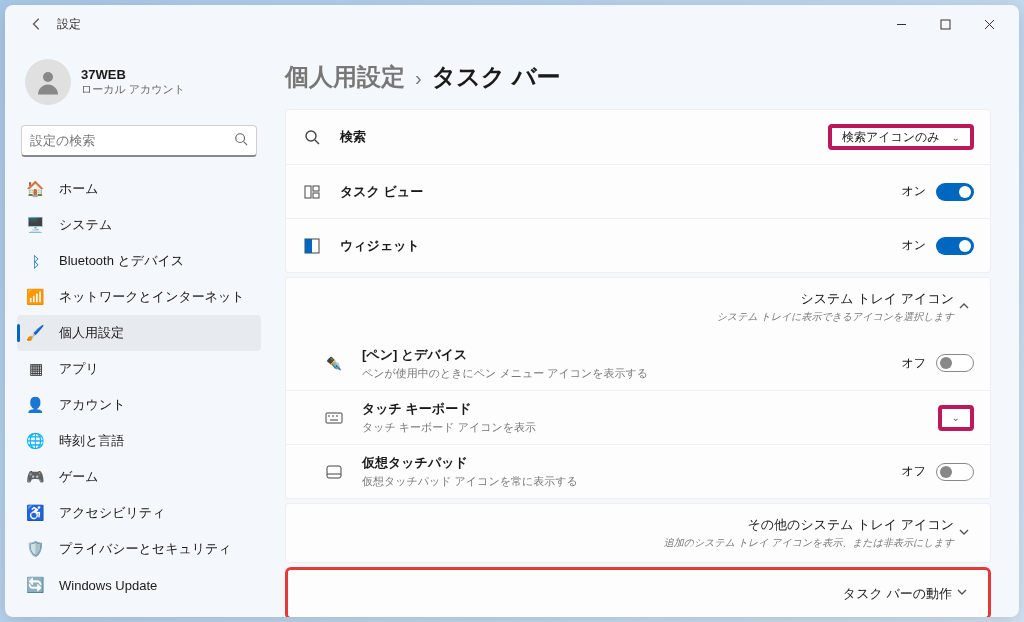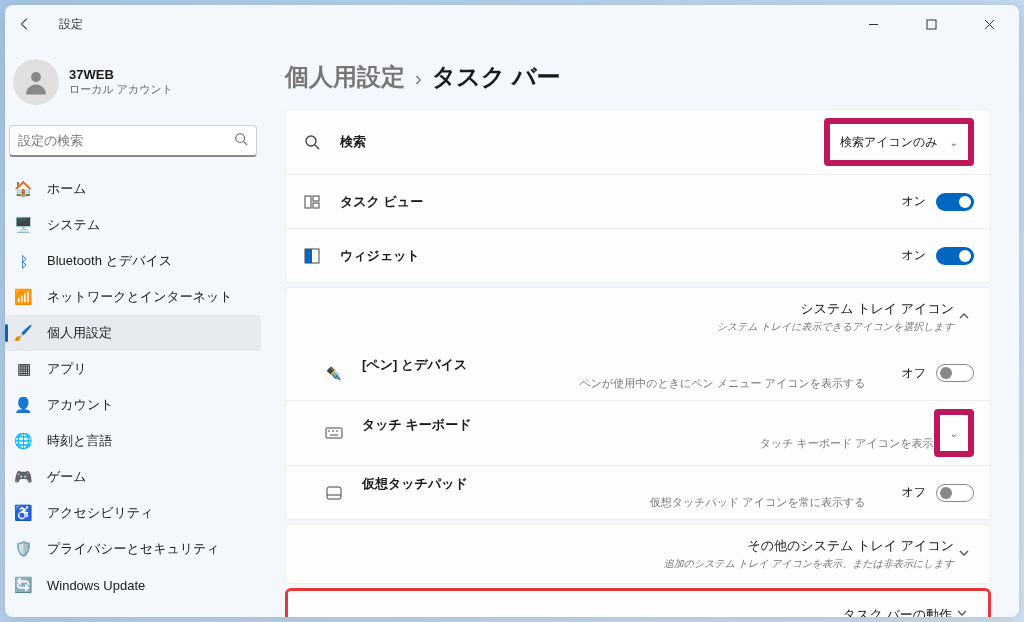--- a/index.html
+++ b/index.html
@@ -1,24 +1,24 @@
 <!DOCTYPE html>
 <html><head>
 <meta charset="utf-8">
 <style>
 * { box-sizing: border-box; margin: 0; padding: 0; }
 body { font-family: "Yu Gothic UI", "Segoe UI", sans-serif; font-size: 13px; color: #1a1a1a; background: linear-gradient(135deg, #a8c8e8 0%, #d4e4f4 100%); width: 1024px; height: 622px; overflow: hidden; display:flex; align-items:center; justify-content:center; }
 .window { width: 1014px; height: 612px; background: #f4f7fb; border-radius: 8px; box-shadow: 0 4px 20px rgba(0,0,0,0.15); display: flex; flex-direction: column; overflow: hidden; }
-.titlebar { height: 38px; display: flex; align-items: center; padding: 0 8px 0 8px; gap: 14px; }
+.titlebar { height: 38px; display: flex; align-items: center; padding: 0 8px 0 20px; }
 .titlebar .back { width: 24px; height: 24px; display: flex; align-items: center; justify-content: center; color: #666; margin-right: 8px; cursor: pointer; }
 .titlebar .title { font-size: 12px; color: #333; }
 .titlebar .spacer { flex: 1; }
 .titlebar .winbtn { width: 44px; height: 30px; display: flex; align-items: center; justify-content: center; color: #333; cursor: pointer; }
 .body { flex: 1; display: flex; overflow: hidden; }
-.sidebar { width: 268px; padding: 8px 12px 8px 0; overflow-y: auto; }
+.sidebar { width: 268px; padding: 8px 12px 8px 12px; overflow-y: auto; }
 .account { display: flex; align-items: center; padding: 8px 8px 16px 8px; }
 .avatar { width: 46px; height: 46px; border-radius: 50%; background: #e0e0e0; display: flex; align-items: center; justify-content: center; margin-right: 10px; }
 .avatar svg { width: 30px; height: 30px; fill: #888; }
 .acct-name { font-size: 13px; font-weight: 600; }
 .acct-sub { font-size: 11px; color: #666; }
 .searchbox { display: flex; align-items: center; height: 32px; background: #fff; border: 1px solid #d0d0d0; border-bottom: 2px solid #888; border-radius: 4px; padding: 0 8px; margin: 4px 4px 14px 4px; }
 .searchbox input { flex: 1; border: none; outline: none; font-size: 13px; background: transparent; color: #666; }
 .searchbox .sicon { color: #666; }
 .navitem { display: flex; align-items: center; height: 36px; padding: 0 10px; border-radius: 4px; cursor: pointer; position: relative; }
 .navitem.active { background: rgba(0,0,0,0.05); }
@@ -29,23 +29,23 @@
 .breadcrumb { display: flex; align-items: baseline; margin-bottom: 16px; gap: 10px; }
 .breadcrumb .parent { font-size: 24px; font-weight: 600; color: #777; cursor: pointer; }
 .breadcrumb .sep { font-size: 20px; color: #777; }
 .breadcrumb .current { font-size: 24px; font-weight: 600; }
 .panel { background: #fdfdfe; border: 1px solid rgba(0,0,0,0.06); border-radius: 4px; margin-bottom: 4px; }
 .row { display: flex; align-items: center; min-height: 54px; padding: 8px 16px; }
 .row + .row { border-top: 1px solid rgba(0,0,0,0.05); }
 .row .ricon { width: 20px; margin-right: 18px; display: flex; align-items: center; justify-content: center; color: #444; }
 .row .rtext { flex: 1; }
 .row .rlabel { font-size: 13px; font-weight: bold; }
-.row .rsub { font-size: 11px; color: #777; margin-top: 2px; text-align: right; }
+.row .rsub { font-size: 11px; color: #777; margin-top: 2px; }
 .row .rctl { display: flex; align-items: center; gap: 10px; }
-.dropdown { height: 48px; background: #fff; border: 6px solid #be185d; border-radius: 4px; padding: 0 10px; display: flex; align-items: center; gap: 12px; font-size: 12px; cursor: pointer; }
+.dropdown { height: 26px; background: #fff; border: 4px solid #be185d; border-radius: 4px; padding: 0 10px; display: flex; align-items: center; gap: 12px; font-size: 12px; cursor: pointer; }
 .chev-down { color: #666; font-size: 10px; }
 .toggle { width: 38px; height: 18px; border-radius: 10px; position: relative; cursor: pointer; }
 .toggle.on { background: #0067c0; }
 .toggle.off { background: #fff; border: 1px solid #888; }
 .toggle .knob { position: absolute; width: 12px; height: 12px; border-radius: 50%; top: 3px; }
 .toggle.on .knob { right: 3px; background: #fff; }
 .toggle.off .knob { left: 3px; background: #888; top: 2px; }
 .statelbl { font-size: 12px; margin-left: 36px; }
 .exp-header { display: flex; align-items: center; padding: 12px 16px; cursor: pointer; text-align: right; }
 .exp-header .etext { flex: 1; }

